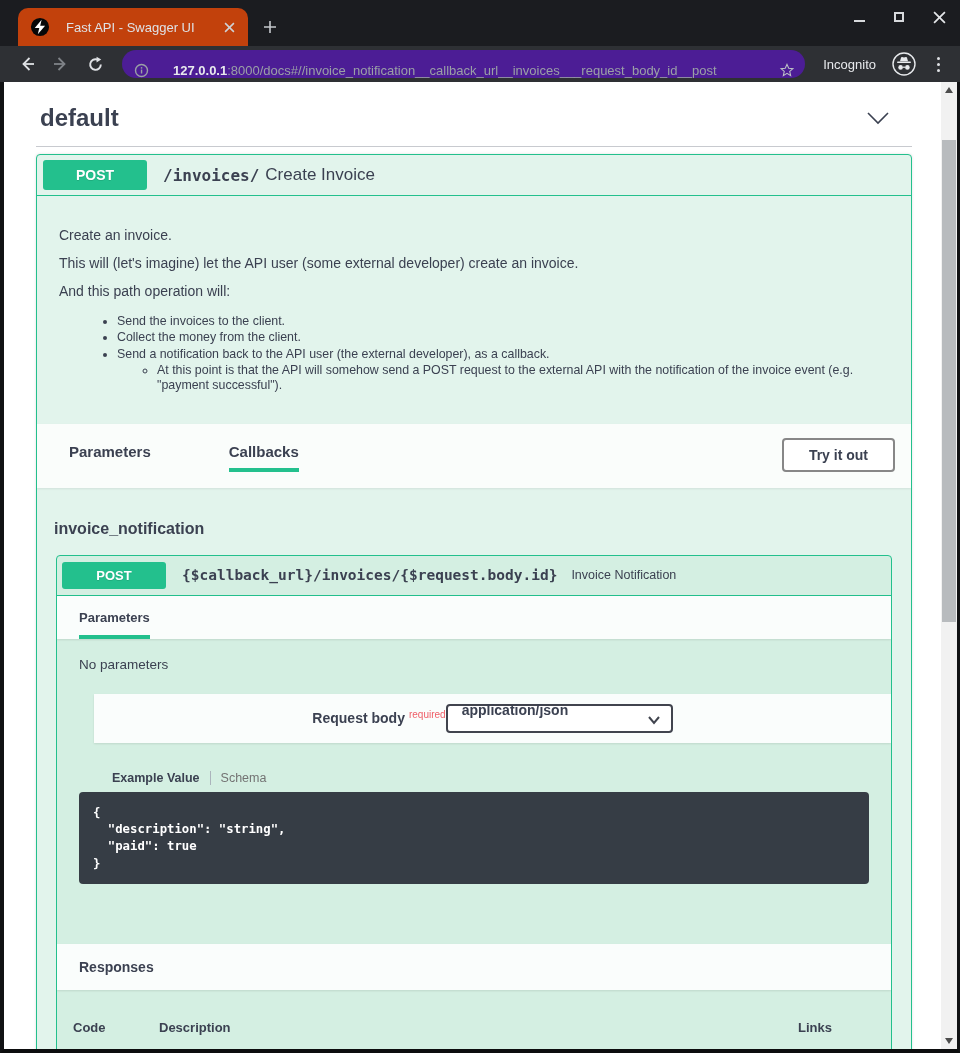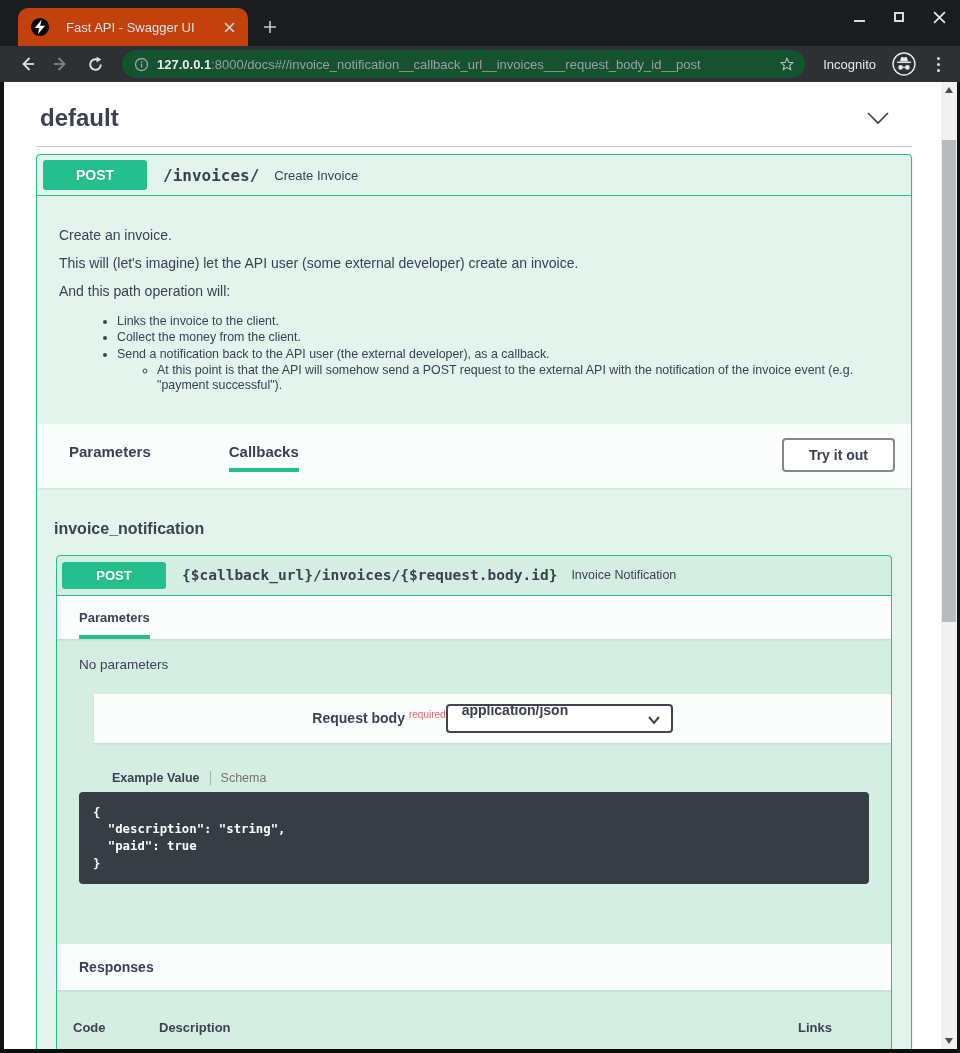--- a/index.html
+++ b/index.html
@@ -23,22 +23,22 @@
   .tab-close { width:18px; height:18px; display:flex; align-items:center; justify-content:center; border-radius:50%; cursor:pointer; }
   .newtab { width:28px; height:28px; margin:0 0 5px 8px; display:flex; align-items:center; justify-content:center; border-radius:50%; }
   .win-controls { position:absolute; right:14px; top:10px; display:flex; gap:26px; align-items:center; }
   .win-btn { width:14px; height:14px; display:flex; align-items:center; justify-content:center; }
   .wb-min { width:11px; height:2px; background:#d8dadd; margin-top:8px; }
   .wb-max { width:10px; height:10px; border:2px solid #d8dadd; }
 
   .toolbar { height:36px; background:#2e3034; display:flex; align-items:center; padding:0 12px 0 14px; gap:8px; flex:none; }
   .nav-ic { width:26px; height:26px; display:flex; align-items:center; justify-content:center; flex:none; }
   .omnibox {
-    flex:1; height:28px; margin-left:6px; background:#14532d; border-radius:14px;
-    display:flex; align-items:center; padding:0 10px 0 12px; gap:8px; min-width:0;
+    flex:1; height:28px; margin-left:6px; background:#4c1d95; border-radius:14px;
+    display:flex; align-items:flex-end; padding:0 10px 0 12px; gap:24px; min-width:0;
   }
   .url { font-size:13px; white-space:nowrap; overflow:hidden; flex:1; }
   .url .host { color:#e8eaed; font-weight:bold; }
   .url .rest { color:#9aa0a6; }
   .incog-label { color:#e8eaed; font-size:13px; margin-left:10px; white-space:nowrap; }
   .incog-badge { width:24px; height:24px; margin-left:8px; flex:none; }
   .kebab { width:20px; height:24px; display:flex; flex-direction:column; align-items:center; justify-content:center; gap:3px; margin-left:4px; }
   .kebab i { width:3px; height:3px; border-radius:50%; background:#dfe1e5; display:block; }
 
   
@@ -63,21 +63,21 @@
     margin-top:7px; border:1px solid #23c08d; border-radius:4px; background:#e2f4ec;
     box-shadow:0 0 3px rgba(0,0,0,.12); overflow:hidden;
   }
   .op-head { display:flex; align-items:center; padding:5px 10px 5px 6px; border-bottom:1px solid #23c08d; }
   .method-badge {
     background:#23c08d; color:#fff; font-weight:bold; font-size:14px;
     min-width:104px; text-align:center; padding:7px 0; border-radius:3px;
     text-shadow:0 1px 0 rgba(0,0,0,.1); flex:none;
   }
   .op-path { font-family:"DejaVu Sans Mono", monospace; font-weight:bold; font-size:16px; color:#3b4151; margin-left:16px; }
-  .op-summary { font-size:13px; color:#3b4151; margin-left:15px; }
+  .op-summary { font-size:17px; color:#3b4151; margin-left:6px; }
 
   .op-desc { padding:18px 40px 30px 22px; font-size:14px; color:#3b4151; line-height:1.15; }
   .op-desc p { margin-top:12px; }
   .op-desc p:first-child { margin-top:13px; }
   .op-desc ul { margin:15px 0 0 0; padding-left:58px; font-size:12.4px; line-height:1.22; }
   .op-desc ul ul { margin:0; padding-left:40px; list-style-type:circle; }
   .op-desc li { margin:1px 0; }
 
   .op-tabstrip { background:#fafdfb; display:flex; align-items:center; padding:14px 16px 10px 16px; box-shadow:0 1px 2px rgba(0,0,0,.08); position:relative; }
   .op-tab { font-size:15px; font-weight:bold; color:#3b4151; margin-left:16px; padding-bottom:8px; border-bottom:4px solid transparent; cursor:pointer; }
@@ -247,21 +247,21 @@
           <span class="method-badge">POST</span>
           <span class="op-path">/invoices/</span>
           <span class="op-summary">Create Invoice</span>
         </div>
 
         <div class="op-desc">
           <p>Create an invoice.</p>
           <p>This will (let's imagine) let the API user (some external developer) create an invoice.</p>
           <p>And this path operation will:</p>
           <ul>
-            <li>Links the invoice to the client.</li>
+            <li>Send the invoices to the client.</li>
             <li>Collect the money from the client.</li>
             <li>Send a notification back to the API user (the external developer), as a callback.</li>
             <ul>
               <li>At this point is that the API will somehow send a POST request to the external API with the notification of the invoice event (e.g. "payment successful").</li>
             </ul>
           </ul>
         </div>
 
         <div class="op-tabstrip">
           <span class="op-tab">Parameters</span>

